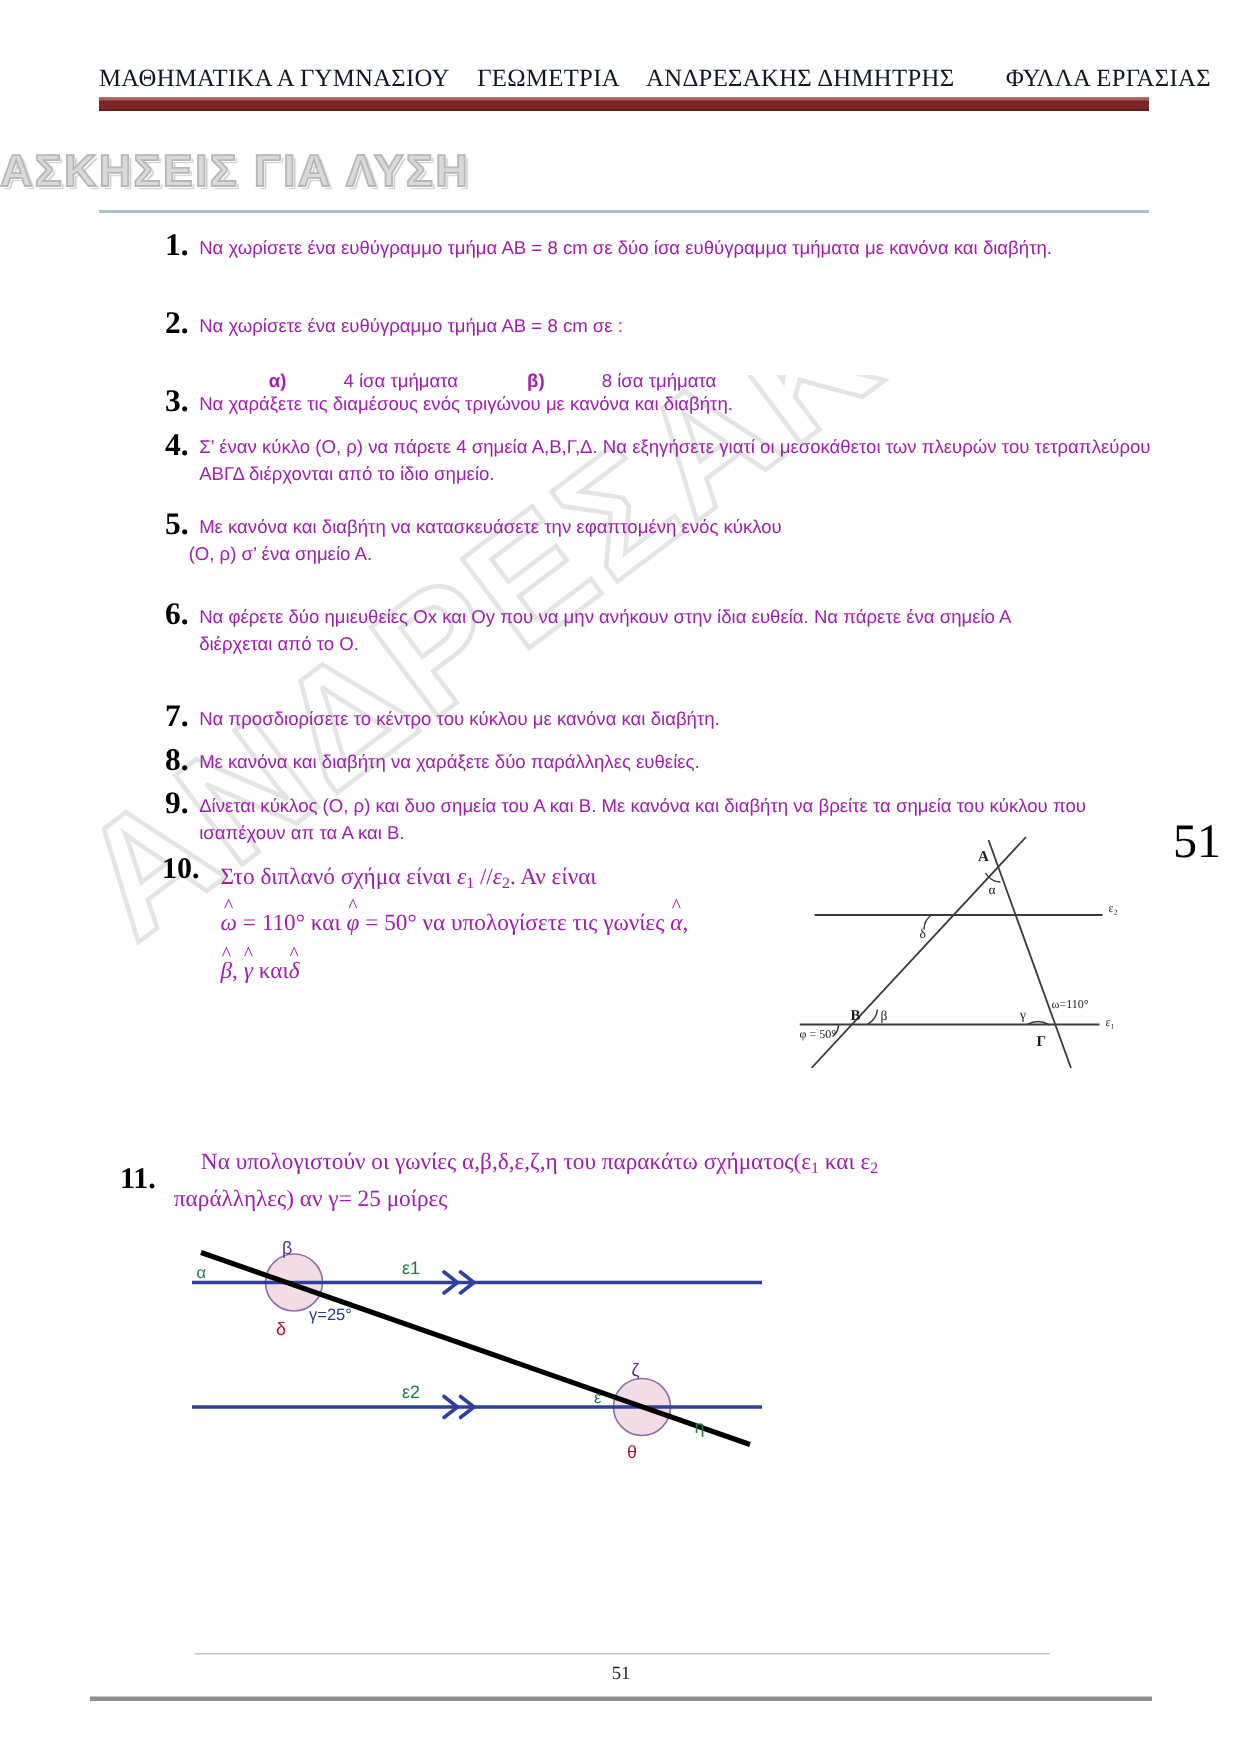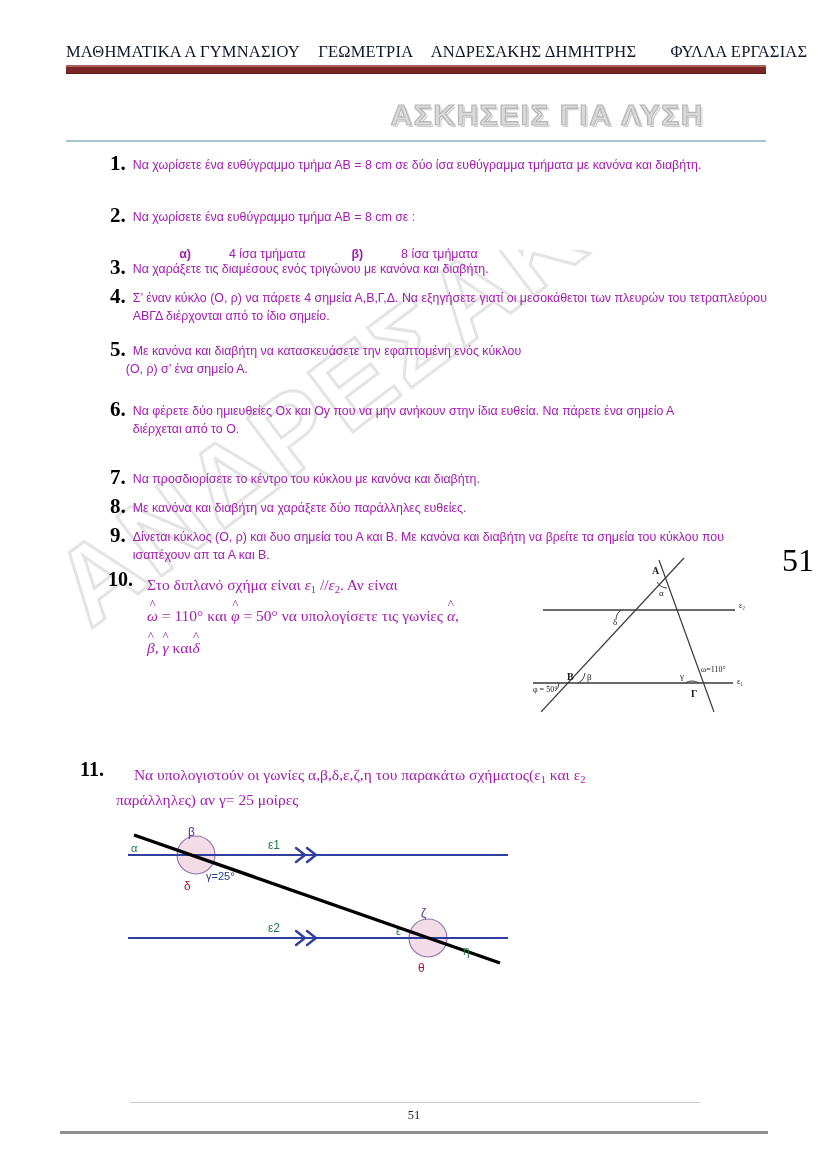--- a/index.html
+++ b/index.html
@@ -77,21 +77,21 @@
     border-top: 2px solid #a8625f;
     border-bottom: 1px solid #5c1a1a;
   }
 
   
   .title {
     position: absolute;
     left: 0;
     top: 98px;
     width: 704px;
-    text-align: right;
+    text-align: left;
     font-family: "Liberation Sans", sans-serif;
     font-weight: 700;
     font-size: 30px;
     letter-spacing: 1.5px;
     color: #d9d9d9;
     -webkit-text-stroke: 1.2px #b6b6b6;
     text-shadow: 1px 1px 0 #ffffff, 2px 2px 1px #c9c9c9;
   }
   .title-rule {
     position: absolute;
@@ -340,21 +340,21 @@
         <text x="54" y="128" font-family="Liberation Serif, serif" font-size="9" fill="#1a1a1a">β</text>
         <text x="147" y="127" font-family="Liberation Serif, serif" font-size="9" fill="#1a1a1a">γ</text>
         <text x="158" y="145" font-family="Liberation Serif, serif" font-size="10" font-weight="700" fill="#1a1a1a">Γ</text>
         <text x="168" y="120" font-family="Liberation Serif, serif" font-size="8" fill="#1a1a1a">ω=110°</text>
         <text x="0" y="140" font-family="Liberation Serif, serif" font-size="8" fill="#1a1a1a">φ = 50°</text>
         <text x="206" y="56" font-family="Liberation Serif, serif" font-size="8" fill="#1a1a1a">ε₂</text>
         <text x="204" y="132" font-family="Liberation Serif, serif" font-size="8" fill="#1a1a1a">ε₁</text>
       </svg>
     </div>
 
-    <div class="ex" style="left:80px; top:758px; width:700px;">
+    <div class="ex" style="left:80px; top:758px; width:700px;align-items:center;">
       <div class="ex-num big">11.</div>
       <div class="ex-body serif" style="margin-left:30px;">
         <div><span>Να υπολογιστούν οι γωνίες  α,β,δ,ε,ζ,η   του παρακάτω σχήματος(ε</span><sub class="s">1</sub><span> και ε</span><sub class="s">2</sub></div>
         <div style="margin-left:-18px;">παράλληλες)  αν γ= 25 μοίρες</div>
       </div>
     </div>
 
     <div class="fig11">
       <svg width="400" height="165" viewBox="0 0 400 165" xmlns="http://www.w3.org/2000/svg">
 

